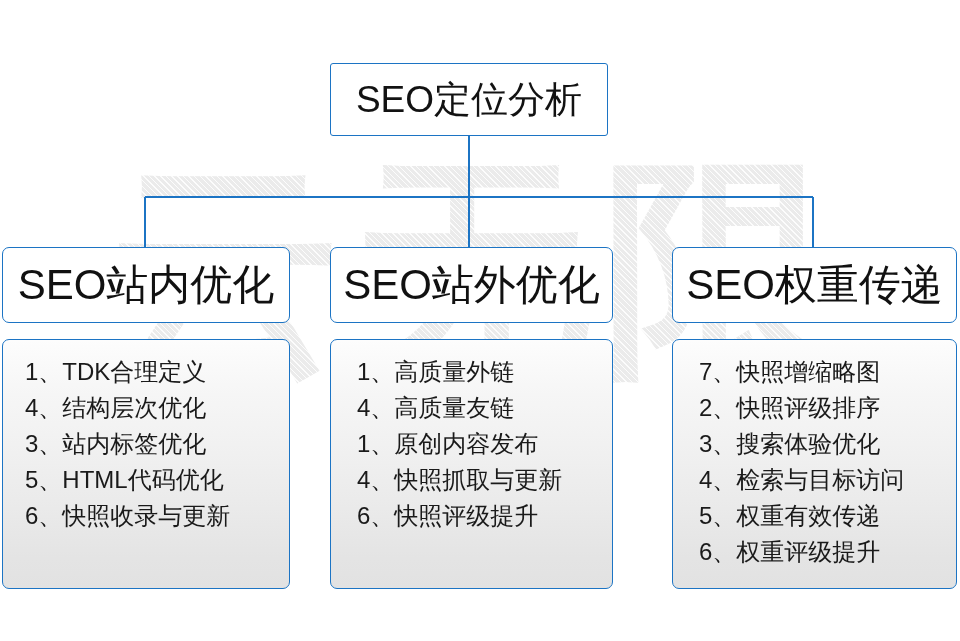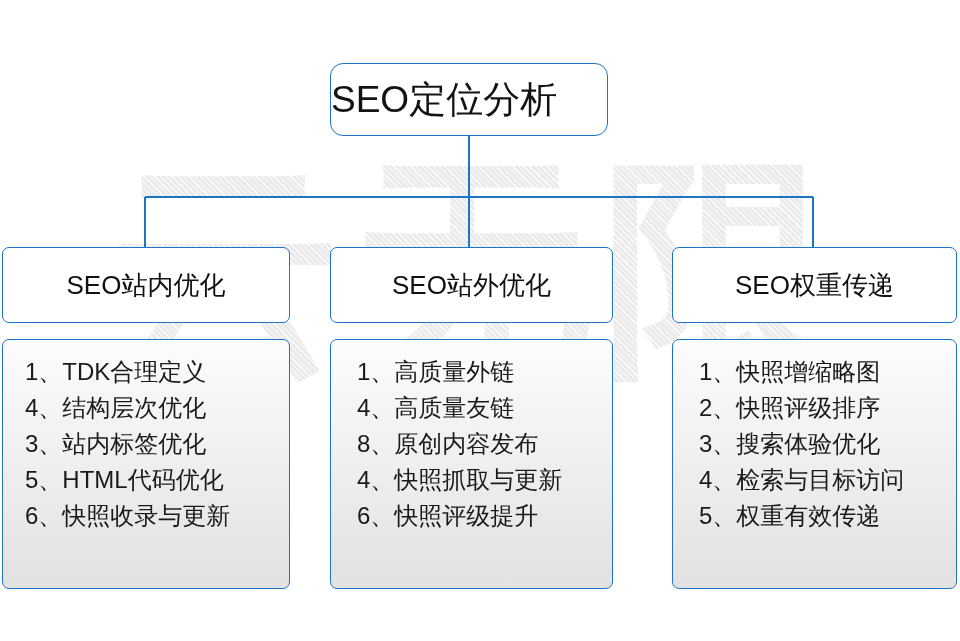--- a/index.html
+++ b/index.html
@@ -72,25 +72,25 @@
 
   
   #root-box {
     position: absolute;
     left: 330px;
     top: 63px;
     width: 278px;
     height: 73px;
     box-sizing: border-box;
     border: 1.6px solid #1c74c4;
-    border-radius: 13px;
+    border-radius: 3px;
     background: #ffffff;
     display: flex;
     align-items: center;
-    justify-content: flex-start;
+    justify-content: center;
     z-index: 3;
   }
   #root-box .root-label {
     font-size: 37px;
     line-height: 1;
     color: #121212;
     white-space: nowrap;
     letter-spacing: 0px;
   }
 
@@ -103,21 +103,21 @@
     box-sizing: border-box;
     height: 76px;
     border: 1.6px solid #1c74c4;
     border-radius: 7px;
     background: #ffffff;
     display: flex;
     align-items: center;
     justify-content: center;
   }
   .col-head .head-label {
-    font-size: 26px;
+    font-size: 42px;
     line-height: 1;
     color: #111111;
     white-space: nowrap;
   }
   .col-body {
     box-sizing: border-box;
     margin-top: 16px;
     height: 250px;
     border: 1.6px solid #1c74c4;
     border-radius: 7px;
@@ -192,35 +192,36 @@
   </div>
 
   <div class="column" id="col-1">
     <div class="col-head">
       <span class="head-label">SEO站外优化</span>
     </div>
     <div class="col-body">
       <ol>
         <li>1、高质量外链</li>
         <li>4、高质量友链</li>
-        <li>8、原创内容发布</li>
+        <li>1、原创内容发布</li>
         <li>4、快照抓取与更新</li>
         <li>6、快照评级提升</li>
       </ol>
     </div>
   </div>
 
   <div class="column" id="col-2">
     <div class="col-head">
       <span class="head-label">SEO权重传递</span>
     </div>
     <div class="col-body">
       <ol>
-        <li>1、快照增缩略图</li>
+        <li>7、快照增缩略图</li>
         <li>2、快照评级排序</li>
         <li>3、搜索体验优化</li>
         <li>4、检索与目标访问</li>
         <li>5、权重有效传递</li>
+        <li>6、权重评级提升</li>
       </ol>
     </div>
   </div>
 
 </div>
 
 </body></html>

